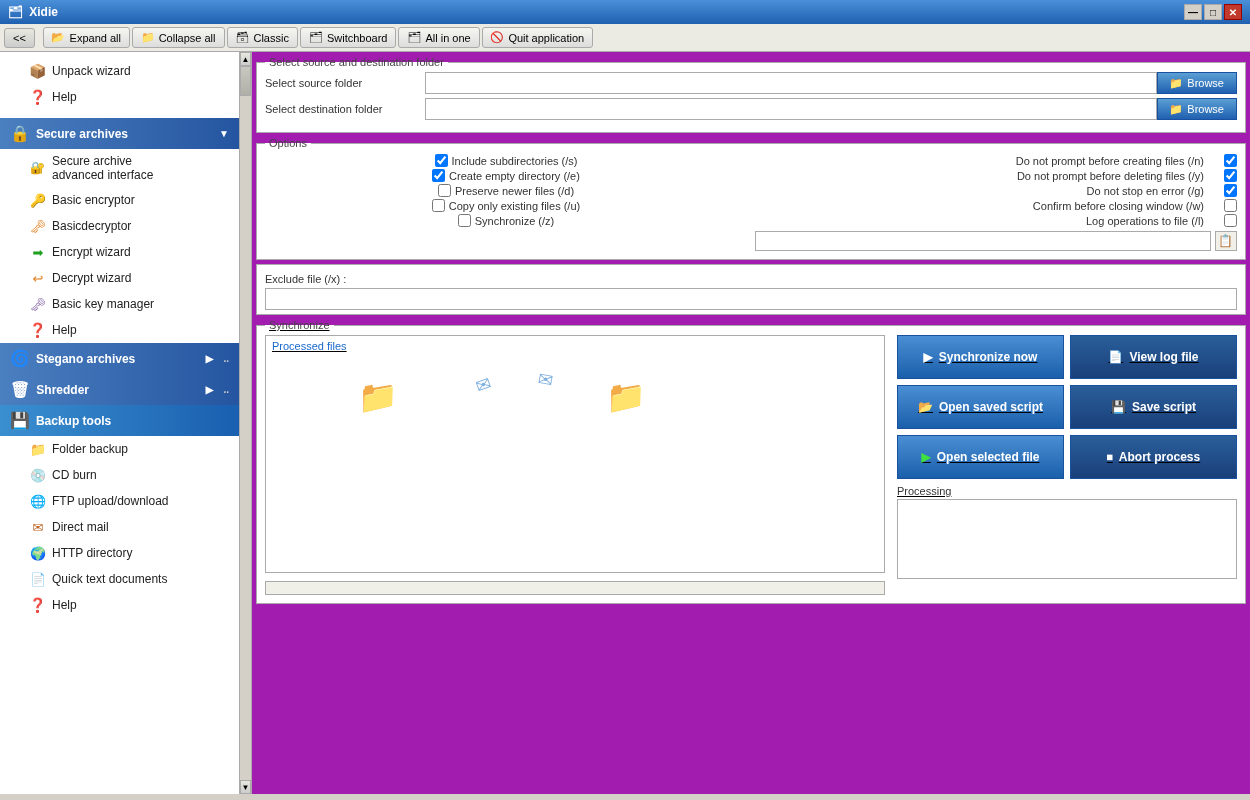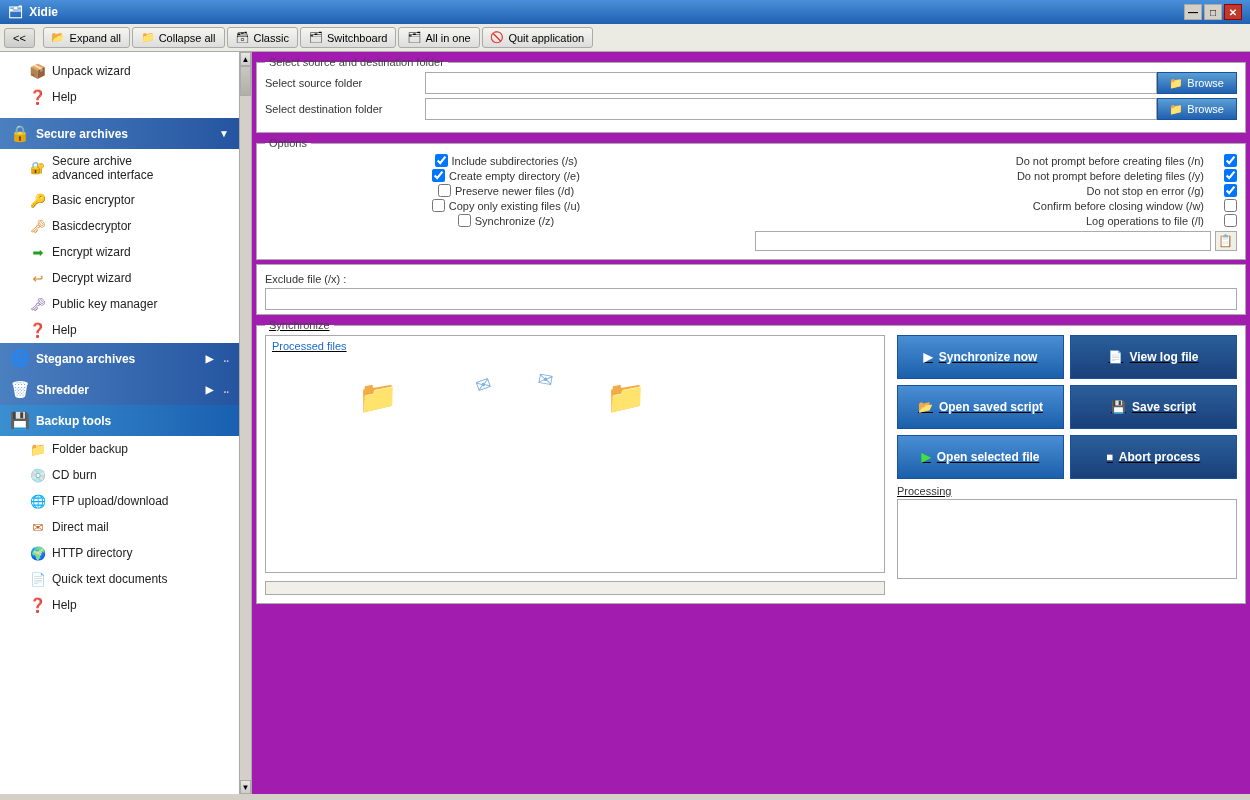--- a/index.html
+++ b/index.html
@@ -401,21 +401,21 @@
     <div class="sidebar-item">
       <span class="sidebar-icon ico-encrypt">➡</span>
       <span>Encrypt wizard</span>
     </div>
     <div class="sidebar-item">
       <span class="sidebar-icon ico-decrypt">↩</span>
       <span>Decrypt wizard</span>
     </div>
     <div class="sidebar-item">
       <span class="sidebar-icon ico-key">🗝</span>
-      <span>Public key manager</span>
+      <span>Basic key manager</span>
     </div>
     <div class="sidebar-item">
       <span class="sidebar-icon ico-help">❓</span>
       <span>Help</span>
     </div>
 
     <div class="sidebar-section-header">
       <span class="sidebar-section-icon">🌀</span>
       <span>Stegano archives</span>
       <span class="section-arrow">▶</span>

